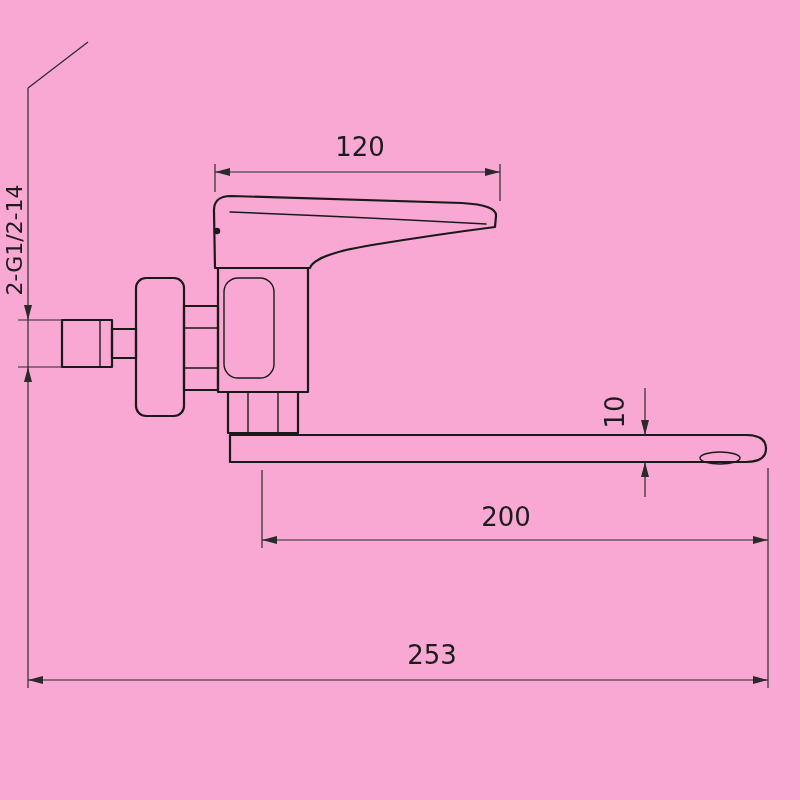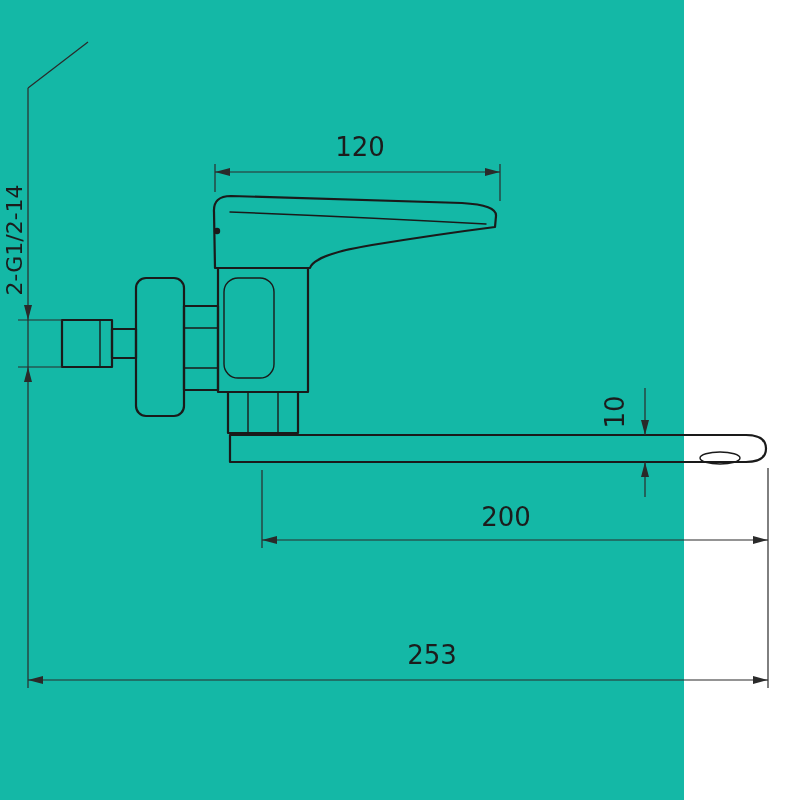--- a/index.html
+++ b/index.html
@@ -5,23 +5,23 @@
   html, body {
     margin: 0;
     padding: 0;
     background: #ffffff;
     width: 800px;
     height: 800px;
     overflow: hidden;
     font-family: "DejaVu Sans", "Liberation Sans", sans-serif;
   }
   .drawing-stage {
-    width: 684px;
+    width: 800px;
     height: 800px;
-    background: #14b8a6;
+    background: #f9a8d4;
     position: relative;
   }
   svg { display: block; }
   .outline {
     stroke: #1a1a1a;
     stroke-width: 2.2;
     fill: none;
     stroke-linejoin: round;
     stroke-linecap: round;
   }

